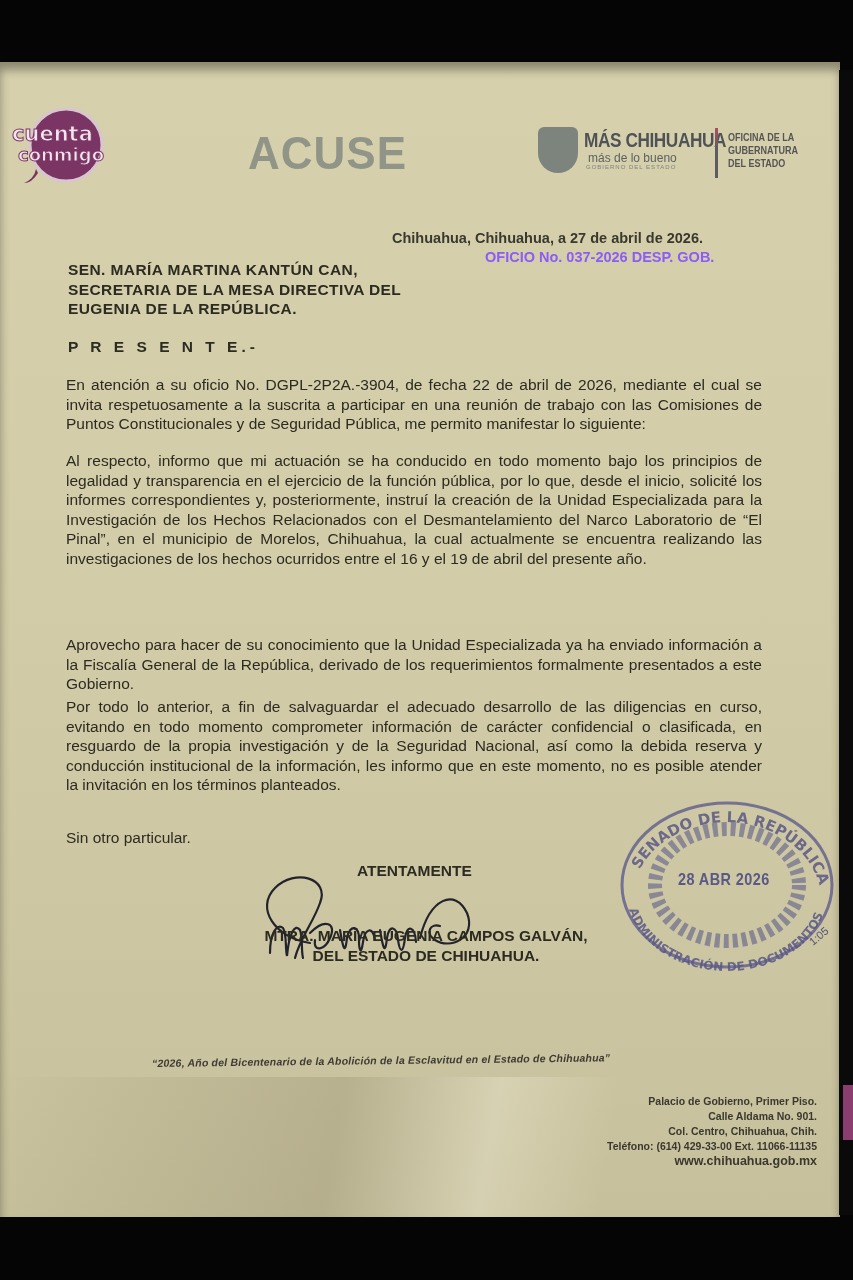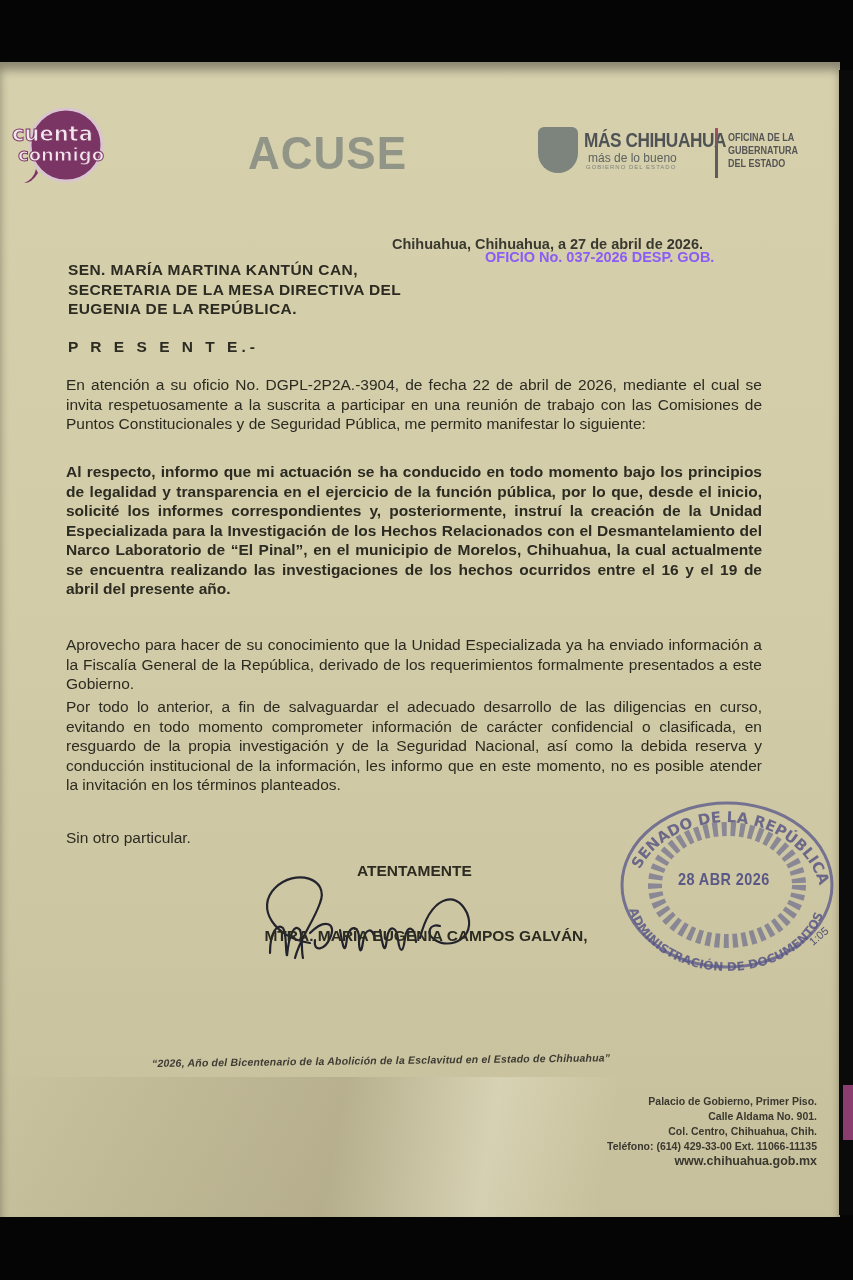--- a/index.html
+++ b/index.html
@@ -25,27 +25,27 @@
     .acuse { position: absolute; left: 248px; top: 128px; font-size: 44px; font-weight: bold; color: #8a8f83; letter-spacing: 1px; transform: scaleY(1.05); opacity: 0.9; }
     .gov-logo { position: absolute; left: 538px; top: 125px; height: 60px; width: 270px; }
     .shield { position: absolute; left: 0; top: 2px; width: 40px; height: 46px; border-radius: 6px 6px 20px 20px; background: #6d7774; opacity: 0.85; }
     .gov-title { position: absolute; left: 46px; top: 3px; font-size: 21px; font-weight: bold; color: #4f5356; letter-spacing: -0.5px; transform: scaleX(0.82); transform-origin: left; white-space: nowrap; }
     .gov-sub { position: absolute; left: 50px; top: 26px; font-size: 12px; color: #5c625f; white-space: nowrap; }
     .gov-sub2 { position: absolute; left: 48px; top: 39px; font-size: 6px; color: #7d827d; letter-spacing: 1px; white-space: nowrap; }
     .gov-divider { position: absolute; left: 177px; top: 3px; width: 3px; height: 50px; background: linear-gradient(#b04c63, #5d5d5d 40%, #5d5d5d); }
     .gov-office { position: absolute; left: 190px; top: 6px; font-size: 11px; line-height: 13px; font-weight: bold; color: #555; transform: scaleX(0.82); transform-origin: left; white-space: nowrap; }
 
     .text { position: absolute; color: #2c2b22; font-size: 15.5px; line-height: 19.5px; }
-    .date-line { left: 392px; top: 235px; font-weight: bold; font-size: 14.5px; color: #3a392f; }
+    .date-line { left: 392px; top: 229px; font-weight: bold; font-size: 14.5px; color: #3a392f; }
     .oficio-line { left: 485px; top: 248px; font-weight: bold; font-size: 14.5px; color: #8b5cf6; }
     .addressee { left: 68px; top: 260px; font-weight: bold; font-size: 15.5px; line-height: 19.5px; letter-spacing: 0.4px; }
     .presente { left: 68px; top: 337px; font-weight: bold; letter-spacing: 4px; }
     .para { left: 66px; width: 696px; text-align: justify; }
     .p1 { top: 375px; }
-    .p2 { top: 462px; font-weight: bold; }
+    .p2 { top: 451px; }
     .p3 { top: 623px; margin-top: 12px; }
     .p4 { top: 697px; }
     .closing { left: 66px; top: 828px; }
     .atentamente { left: 357px; top: 861px; font-weight: bold; }
     .sig-name { left: 240px; top: 926px; width: 372px; text-align: center; font-weight: bold; font-size: 15.5px; line-height: 20px; }
     .signature { position: absolute; left: 255px; top: 868px; width: 230px; height: 100px; }
 
     .stamp { position: absolute; left: 615px; top: 793px; width: 225px; height: 180px; }
     .stamp-date { position: absolute; left: 678px; top: 870px; font-weight: bold; font-size: 17px; color: #5a5886; transform: scaleX(0.85); transform-origin: left; letter-spacing: 0.5px; }
     .stamp-note { position: absolute; left: 808px; top: 930px; font-size: 11px; color: #555477; transform: rotate(-40deg); }
@@ -105,20 +105,21 @@
 <svg class="signature" viewBox="0 0 230 100">
   <path d="M55 75 C20 70 0 40 20 20 C40 0 75 10 65 35 C58 55 45 70 40 90
            M15 85 C15 65 22 55 28 60 C32 66 30 80 32 88 C34 65 40 55 45 62 C48 70 46 82 48 90
            M55 65 C70 50 82 55 75 70 C70 82 58 85 60 72
            M85 62 C88 80 90 88 92 70 C95 55 105 58 104 72 C104 82 106 88 108 74 C110 60 118 58 120 72
            M125 62 C128 80 130 88 132 70 C134 56 142 58 143 72 C145 85 148 86 150 70 C152 56 160 58 161 74
            M165 70 C175 30 200 20 212 45 C222 70 195 82 180 72 C170 65 175 55 185 58" fill="none" stroke="#23232e" stroke-width="2.2" stroke-linecap="round"></path>
 </svg>
 <div class="text sig-name">
   <div>MTRA. MARÍA EUGENIA CAMPOS GALVÁN,</div>
+  <div>DEL ESTADO DE CHIHUAHUA.</div>
 </div>
 
 <svg class="stamp" viewBox="0 0 225 180">
   <defs>
     <path id="arcTop" d="M18 95 A95 80 0 0 1 205 95"></path>
     <path id="arcBottom" d="M12 100 A100 78 0 0 0 212 100"></path>
   </defs>
   <ellipse cx="112" cy="92" rx="105" ry="82" fill="none" stroke="#5e5d8c" stroke-width="3" opacity="0.8"></ellipse>
   <ellipse cx="112" cy="92" rx="72" ry="56" fill="none" stroke="#5e5d8c" stroke-width="14" stroke-dasharray="5 4" opacity="0.6"></ellipse>
   <text font-family="DejaVu Sans, sans-serif" font-weight="bold" font-size="15" fill="#5a5886" opacity="0.85">

